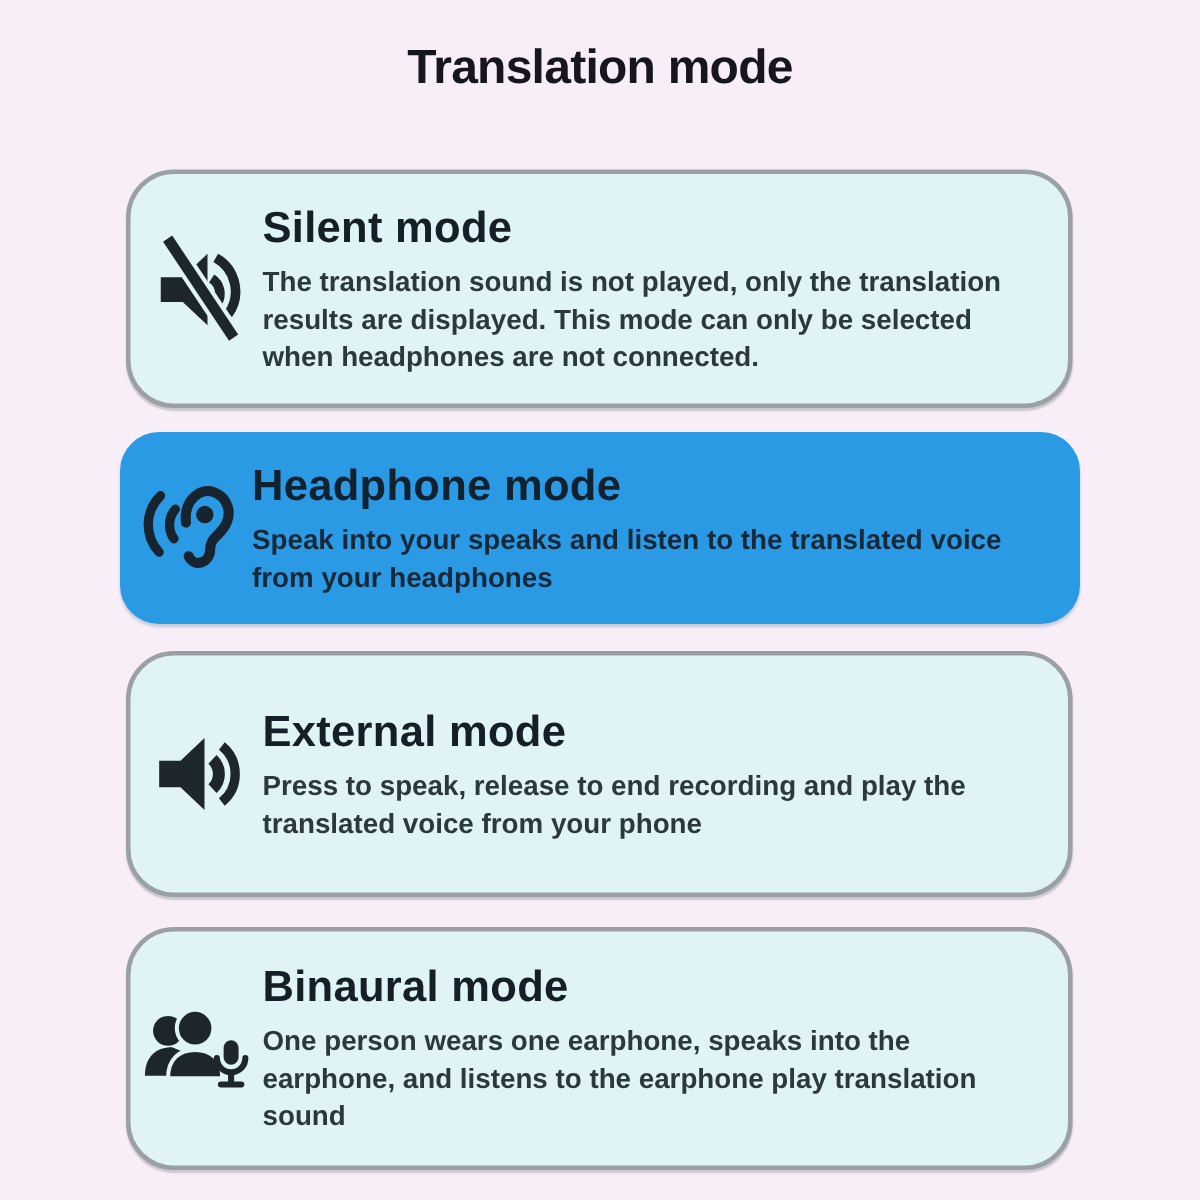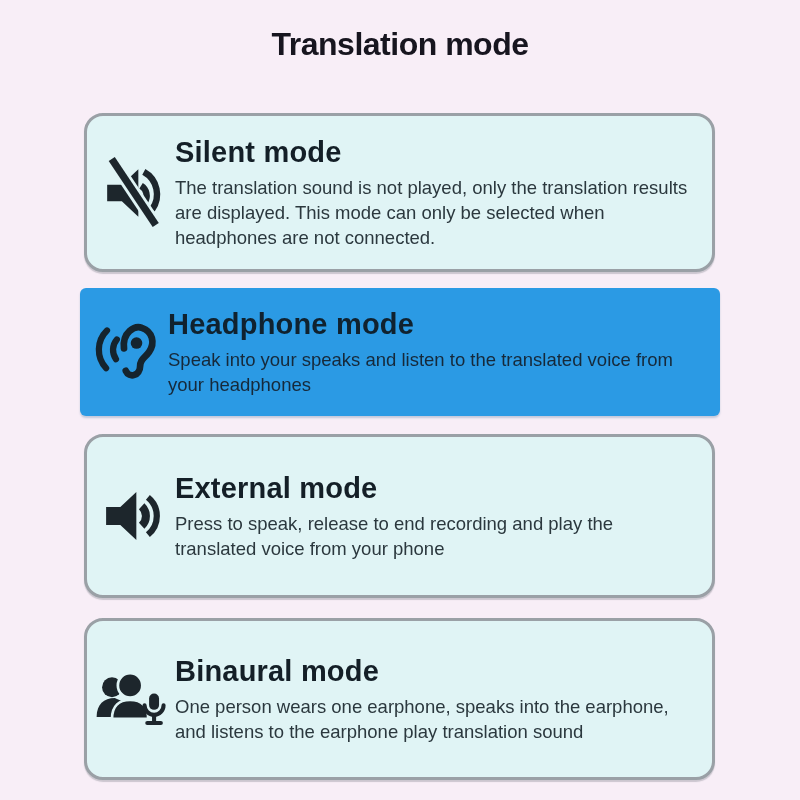--- a/index.html
+++ b/index.html
@@ -20,31 +20,31 @@
     color:#17151f;
     margin:0;
   }
 
   .mode-card{
     position:absolute;
     left:84px;width:631px;
     box-sizing:border-box;
     background:#e0f4f5;
     border:3px solid #9aa0a6;
-    border-radius:19px;
+    border-radius:32px;
     box-shadow:0 2px 1px rgba(100,105,115,0.30);
     display:flex;
     align-items:center;
     cursor:pointer;
   }
   .mode-card.selected{
     left:80px;width:640px;
     background:#2b9ae4;
     border:none;
-    border-radius:6px;
+    border-radius:26px;
     box-shadow:0 2px 2px rgba(40,90,140,0.25);
   }
   .card-1{top:113px;height:159px;}
   .card-2{top:288px;height:128px;}
   .card-3{top:434px;height:164px;}
   .card-4{top:618px;height:162px;}
 
   .icon-col{
     width:88px;min-width:88px;
     display:flex;align-items:center;justify-content:center;
@@ -56,20 +56,21 @@
     margin:0 0 6px 0;
     font-size:29px;font-weight:700;
     color:#141f27;
     letter-spacing:0.2px;
   }
   .mode-desc{
     margin:0;
     font-size:18.5px;line-height:25px;
     color:#2b383e;
     max-width:525px;
+    font-weight:bold;
   }
   .selected .mode-title{color:#10222f;}
   .selected .mode-desc{color:#16293a;}
 
   .ink{fill:#1d262c;}
   .ink-stroke{stroke:#1d262c;fill:none;}
   .ink-navy{fill:#15242e;}
   .ink-navy-stroke{stroke:#15242e;fill:none;}
   .bg-cut{stroke:#e0f4f5;fill:none;}
 </style>

